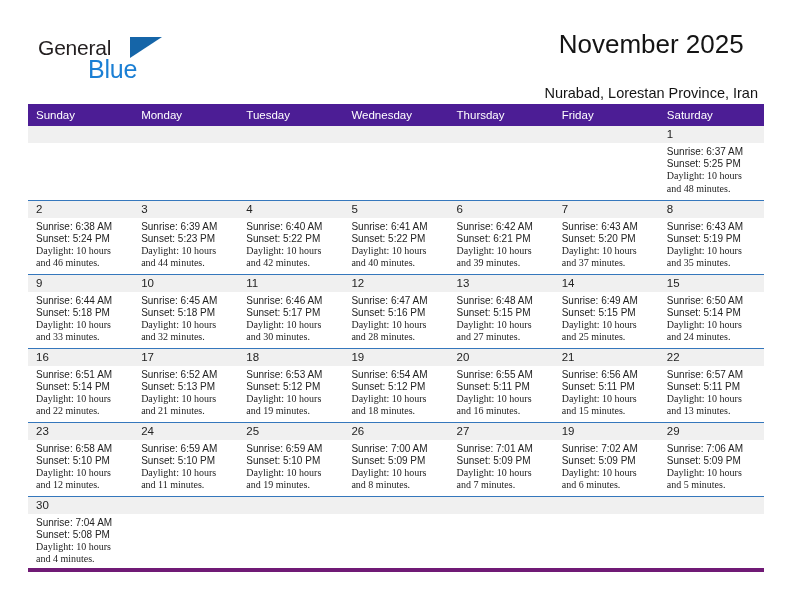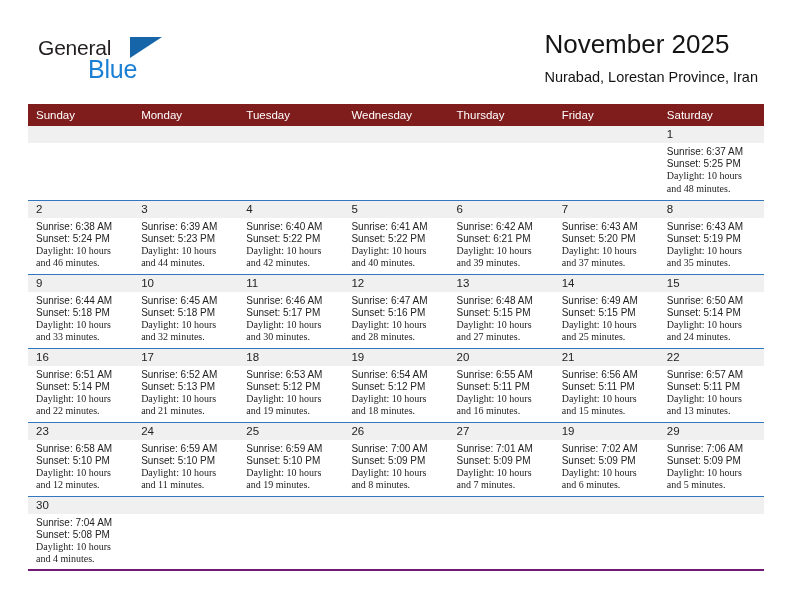--- a/index.html
+++ b/index.html
@@ -63,71 +63,71 @@
     width: 0;
     height: 0;
     border-left: 32px solid #1565a8;
     border-bottom: 21px solid transparent;
   }
 
   .titles {
     position: absolute;
     right: 36px;
     top: 28px;
-    text-align: left;
+    text-align: center;
   }
   .cal-title {
     font-size: 26px;
     font-weight: normal;
     color: #141414;
     line-height: 32px;
     white-space: nowrap;
   }
   .cal-subtitle {
-    margin-top: 8px;
+    margin-top: 24px;
     font-size: 14.5px;
     font-weight: normal;
     color: #141414;
     line-height: 18px;
     white-space: nowrap;
   }
 
   
   .calendar {
     position: absolute;
     left: 28px;
     top: 104px;
     width: 736px;
     border-collapse: collapse;
     table-layout: fixed;
   }
 
   .calendar th {
-    background: #7f1d1d;
+    background: #4c1d95;
     color: #ffffff;
     font-size: 11.5px;
     font-weight: normal;
     text-align: left;
     padding: 5px 0 5px 8px;
     height: 11px;
     border: none;
     box-sizing: border-box;
   }
 
   .calendar td {
     vertical-align: top;
     padding: 0;
     border: none;
     height: 74px;
     box-sizing: border-box;
     background: #ffffff;
     border-bottom: 1px solid #3577bc;
   }
   .calendar tr:last-child td {
-    border-bottom: 2px solid #701a75;
+    border-bottom: 4px solid #701a75;
   }
 
   .cell-inner {
     position: relative;
     height: 100%;
     box-sizing: border-box;
   }
 
   .daynum-band {
     background: #f0f0f0;

